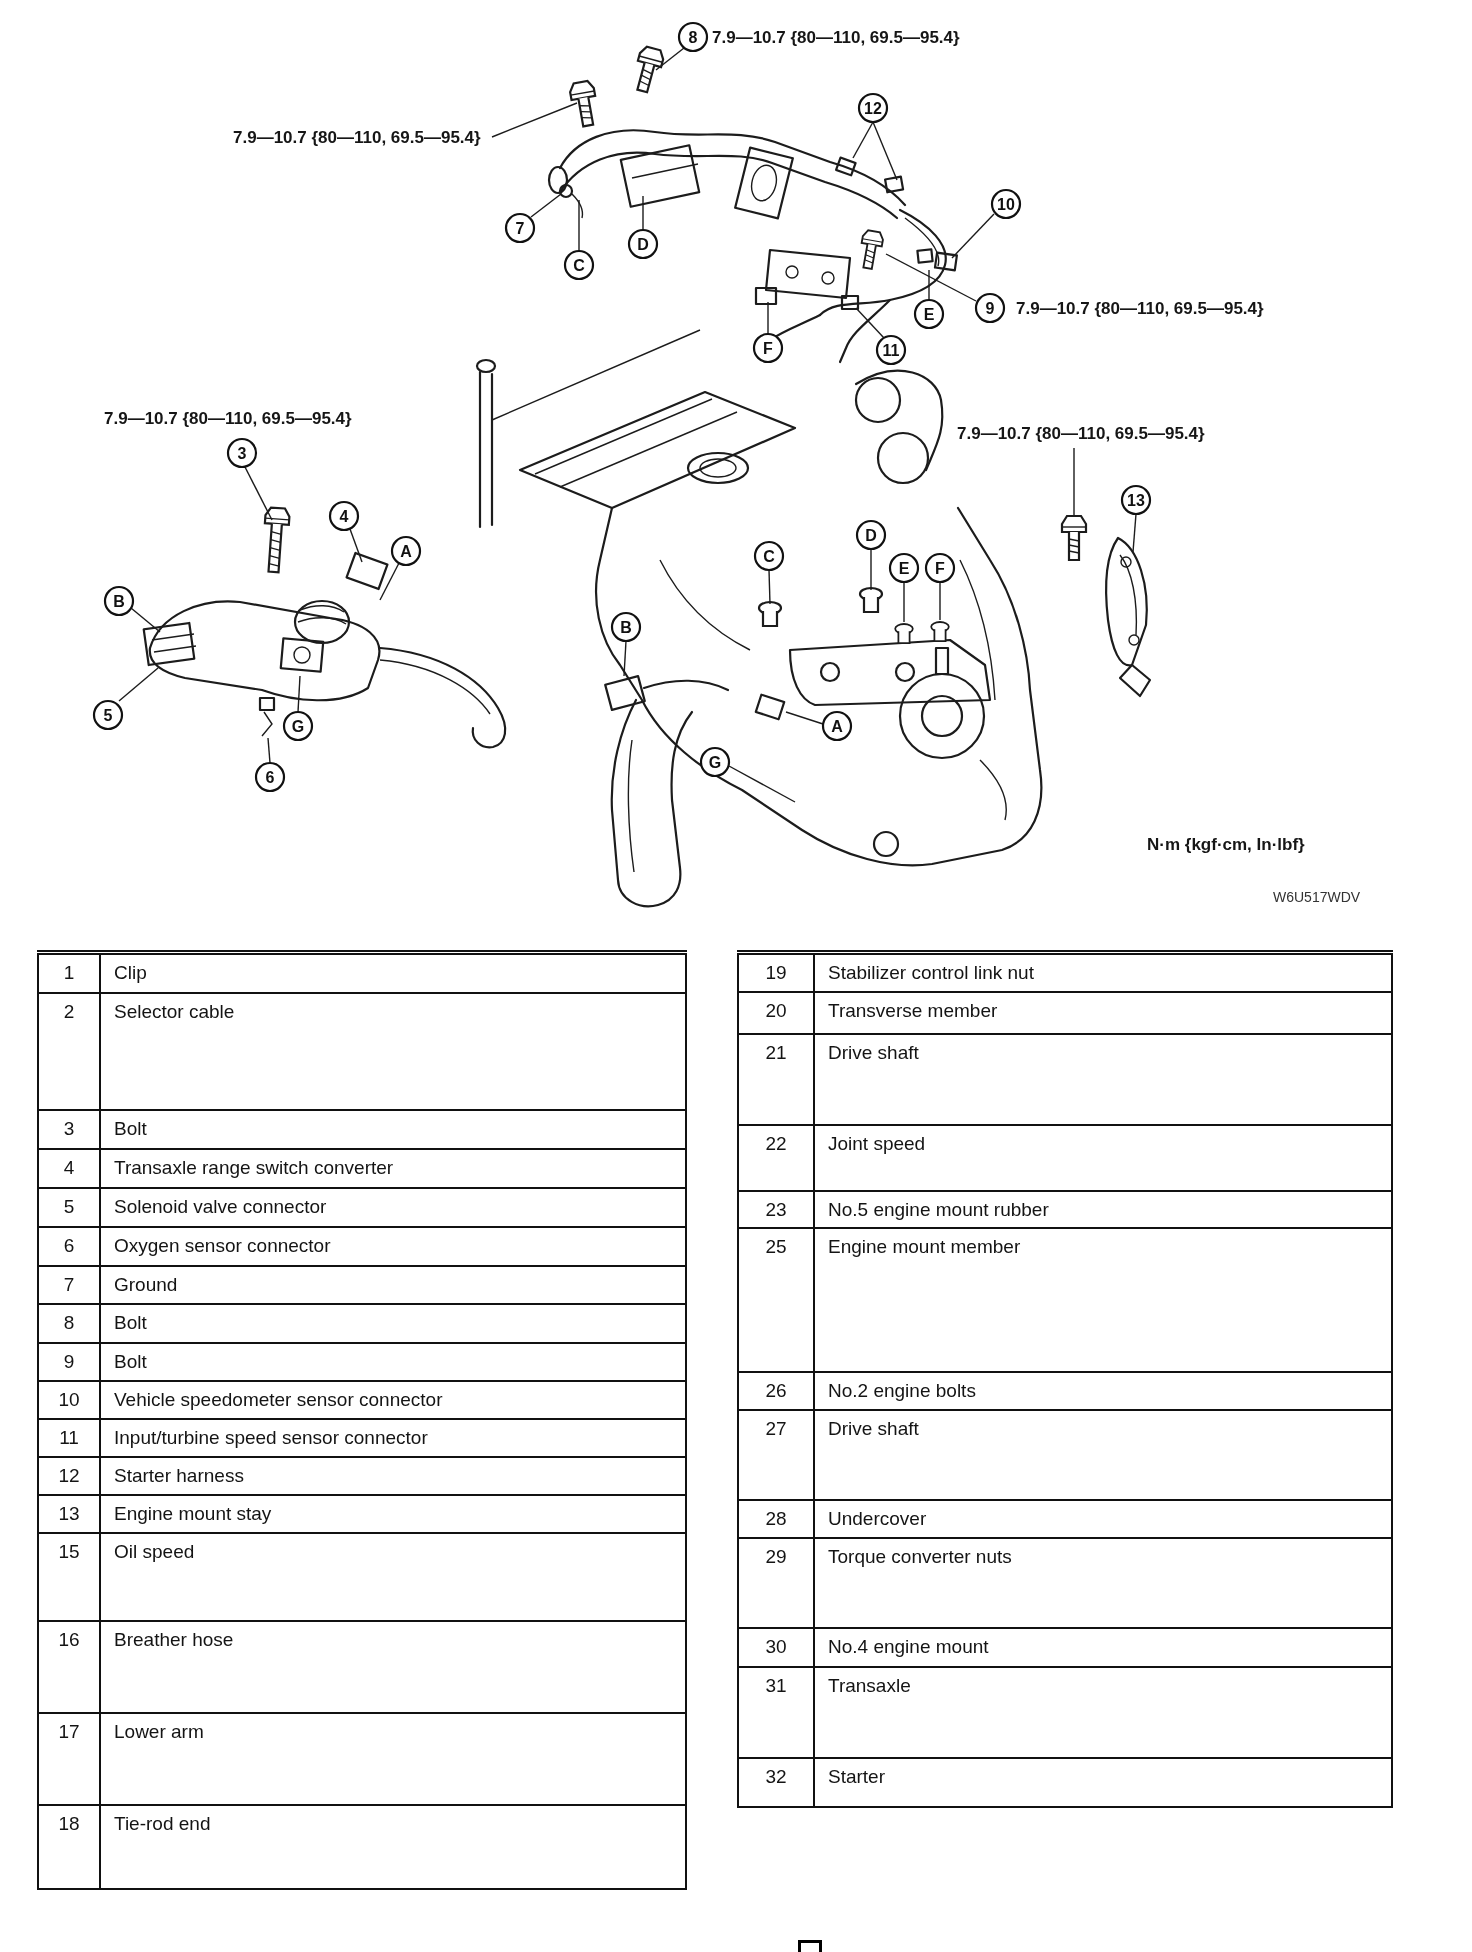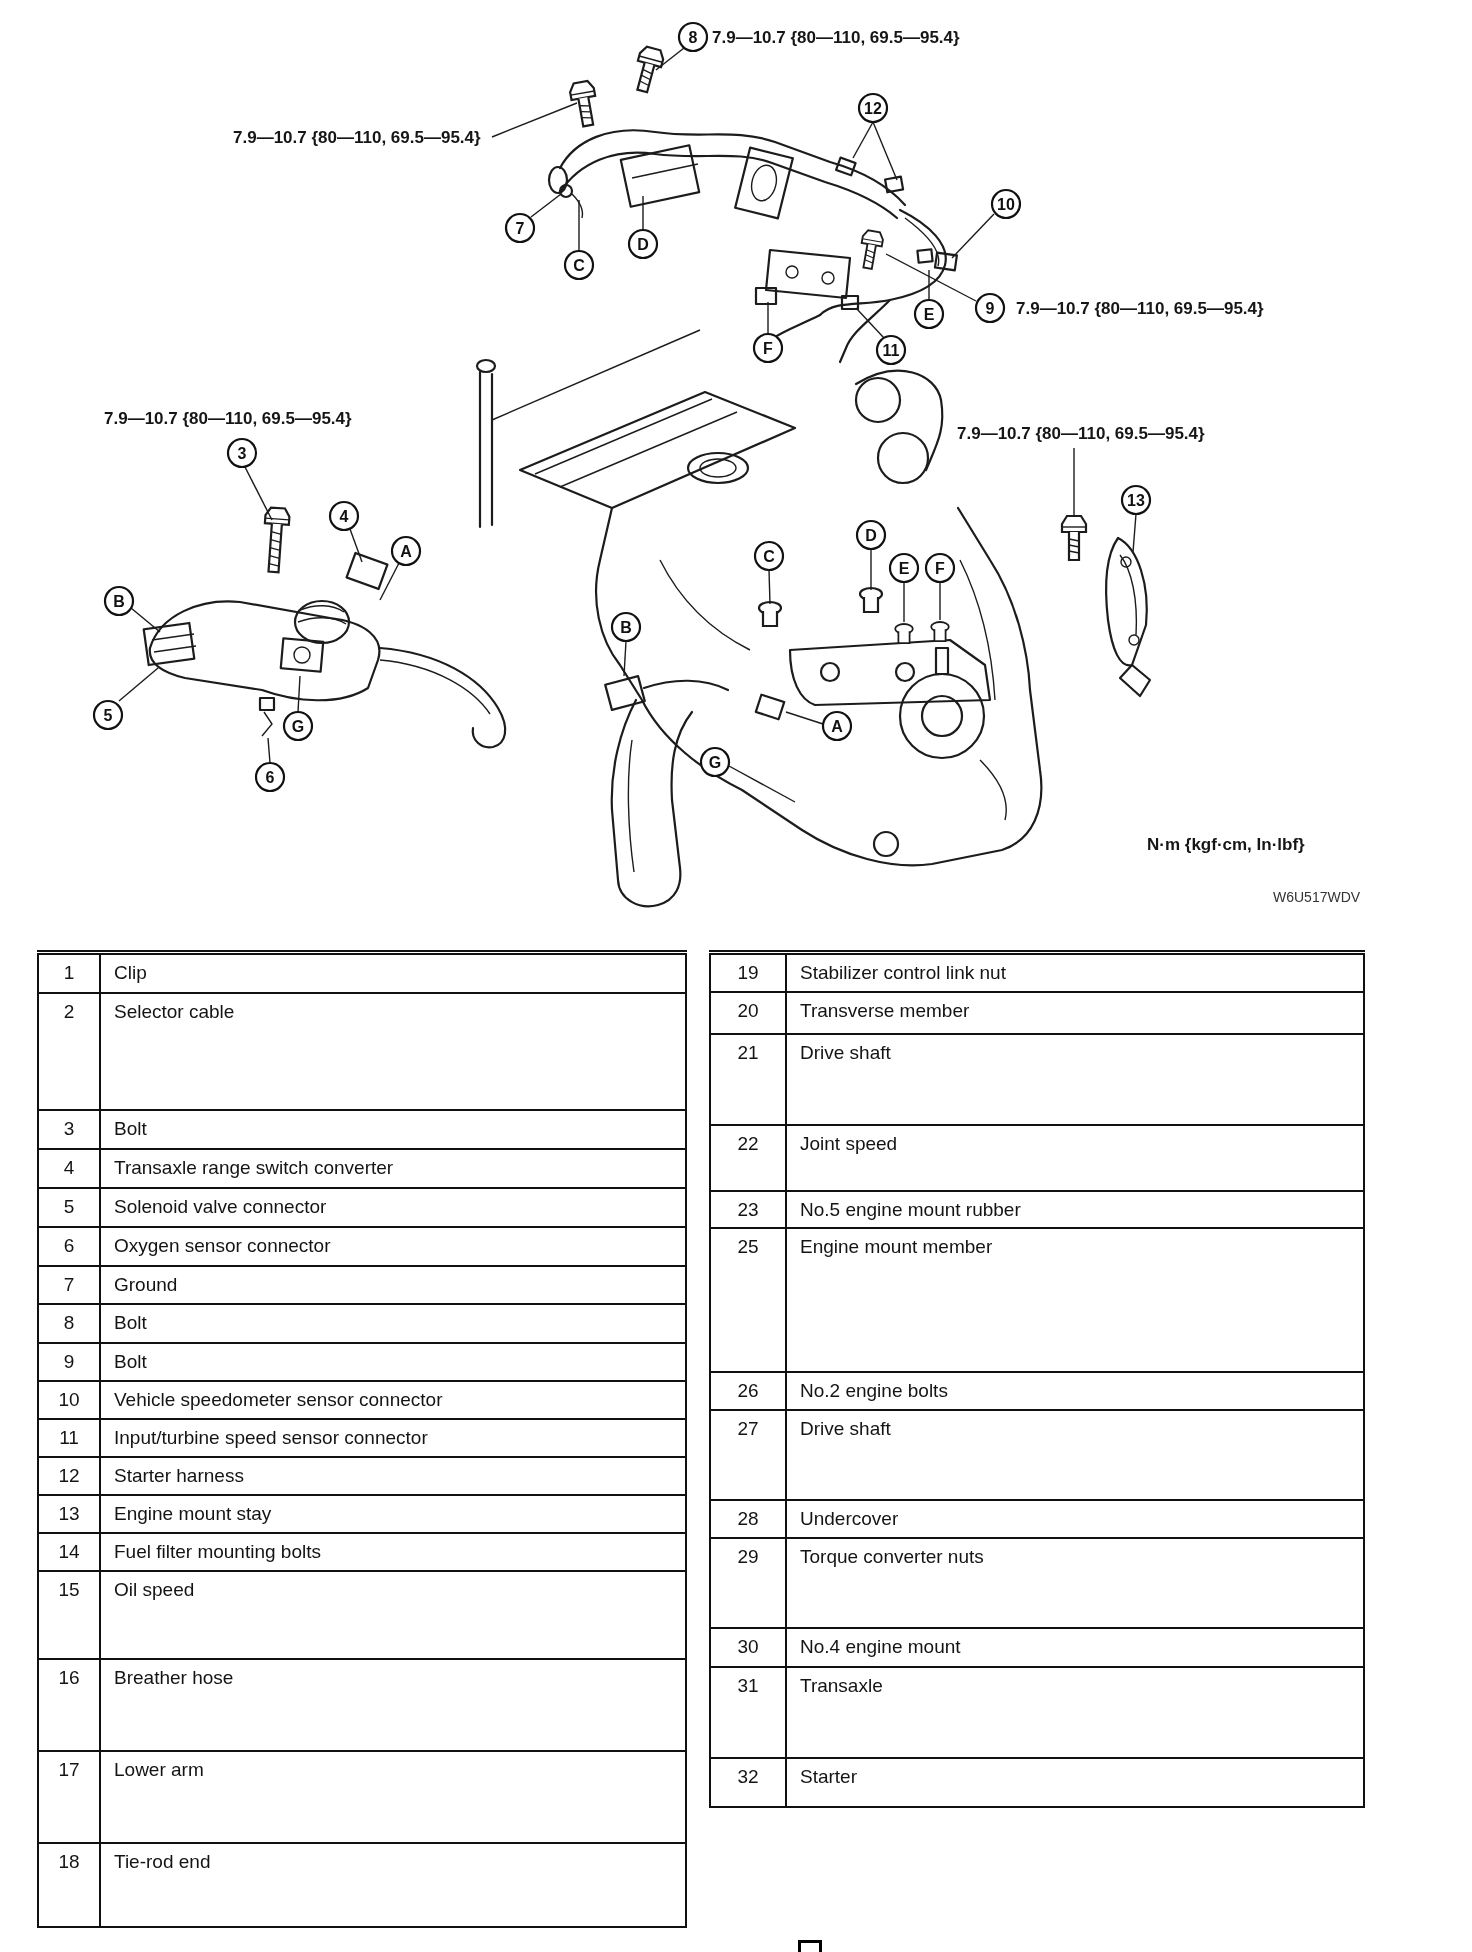--- a/index.html
+++ b/index.html
@@ -23,21 +23,21 @@
   .callout-circle { fill:#fff; stroke:#111; stroke-width:2.2; }
 
   .tables { position:absolute; top:950px; left:0; width:1472px; }
   .parts-table {
     border-collapse:collapse;
     position:absolute; top:0;
     table-layout:fixed;
     font-size:19px;
   }
   .parts-table.left  { left:37px;  width:650px; }
-  .parts-table.right { left:709px; width:656px;padding-left:40px; }
+  .parts-table.right { left:737px; width:656px;padding-left:40px; }
   .parts-table td { border:2px solid #111; vertical-align:top; }
   .parts-table td.num { text-align:center; padding:7px 0 0 0; }
   .parts-table td.lbl { padding:7px 6px 0 13px; }
   .parts-table tr:first-child td { border-top:5px double #111; }
   .footer-mark {
     position:absolute; left:798px; top:1940px;
     width:24px; height:12px;
     border:3px solid #000; border-bottom:none;
   }
 </style>
@@ -375,24 +375,20 @@
           <td class="lbl">Input/turbine speed sensor connector</td>
         </tr>
       <tr style="height:38px">
           <td class="num">12</td>
           <td class="lbl">Starter harness</td>
         </tr>
       <tr style="height:38px">
           <td class="num">13</td>
           <td class="lbl">Engine mount stay</td>
         </tr>
-      <tr style="height:38px">
-          <td class="num">14</td>
-          <td class="lbl">Fuel filter mounting bolts</td>
-        </tr>
       <tr style="height:88px">
           <td class="num">15</td>
           <td class="lbl">Oil speed</td>
         </tr>
       <tr style="height:92px">
           <td class="num">16</td>
           <td class="lbl">Breather hose</td>
         </tr>
       <tr style="height:92px">
           <td class="num">17</td>

